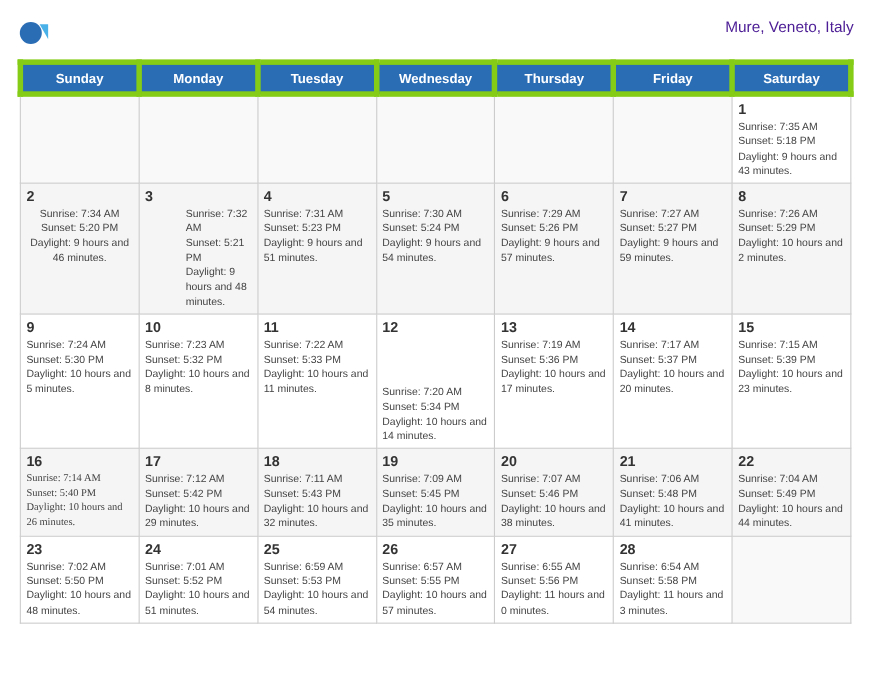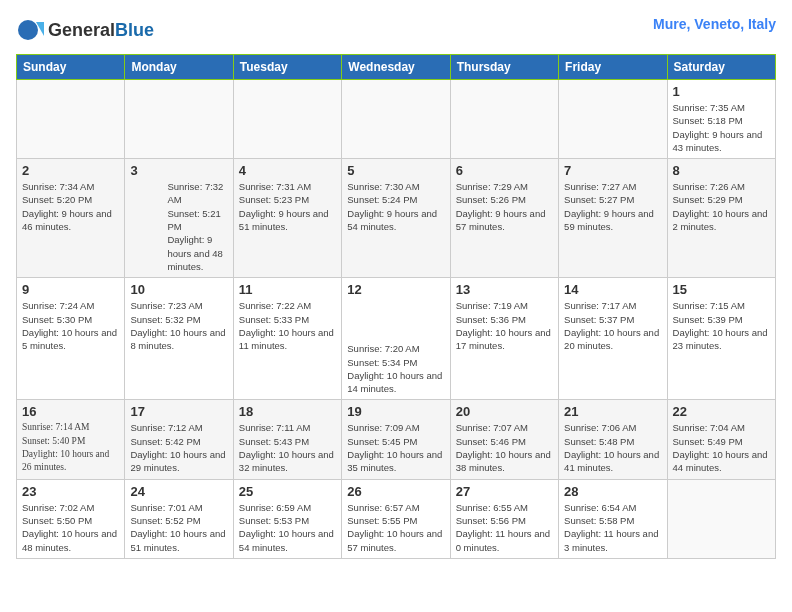--- a/index.html
+++ b/index.html
@@ -38,35 +38,34 @@
     .title-block {
       text-align: right;
     }
     .calendar-title {
       font-size: 32px;
       font-weight: bold;
       color: #333;
     }
     .calendar-subtitle {
       font-size: 14px;
-      color: #3b82f6;
-      font-weight: bold;
+      color: #4c1d95;
     }
     .calendar {
       width: 100%;
       border-collapse: collapse;
       border: 1px solid #ccc;
     }
     .calendar th {
       background: #2a6db5;
       color: #fff;
       font-size: 12px;
       padding: 5px 6px;
-      text-align: left;
-      border: 1px solid #84cc16;
+      text-align: center;
+      border: 5px solid #84cc16;
       font-weight: bold;
     }
     .calendar td {
       border: 1px solid #ccc;
       vertical-align: top;
       padding: 4px 5px;
       font-size: 10px;
       color: #333;
       width: 108px;
       min-height: 85px;
@@ -95,23 +94,20 @@
   </style>
 </head>
 <body>
 
 <div class="header">
   <div class="logo">
     <svg class="logo-icon" viewBox="0 0 28 28">
       <circle cx="12" cy="14" r="10" fill="#2a6db5"></circle>
       <polygon points="20,6 28,6 28,20 20,6" fill="#4ab0e8"></polygon>
     </svg>
-    <div>
-      <span class="logo-text-general">General</span><span class="logo-text-blue">Blue</span>
-    </div>
   </div>
   <div class="title-block">
     <div class="calendar-subtitle">Mure, Veneto, Italy</div>
   </div>
 </div>
 
 <table class="calendar">
   <thead>
     <tr>
     <th>Sunday</th>
@@ -134,21 +130,21 @@
         <td>
           <div class="day-number">1</div>
           <div class="day-info" style="white-space: pre-line;">Sunrise: 7:35 AM
 Sunset: 5:18 PM
 Daylight: 9 hours and 43 minutes.</div>
         </td>
       </tr>
       <tr>
         <td>
           <div class="day-number">2</div>
-          <div class="day-info" style="white-space: pre-line;">Sunrise: 7:34 AM
+          <div class="day-info" style="white-space: pre-line; text-align: center;">Sunrise: 7:34 AM
 Sunset: 5:20 PM
 Daylight: 9 hours and 46 minutes.</div>
         </td>
         <td>
           <div class="day-number">3</div>
           <div class="day-info" style="white-space: pre-line; margin-left: 37px;">Sunrise: 7:32 AM
 Sunset: 5:21 PM
 Daylight: 9 hours and 48 minutes.</div>
         </td>
         <td>

